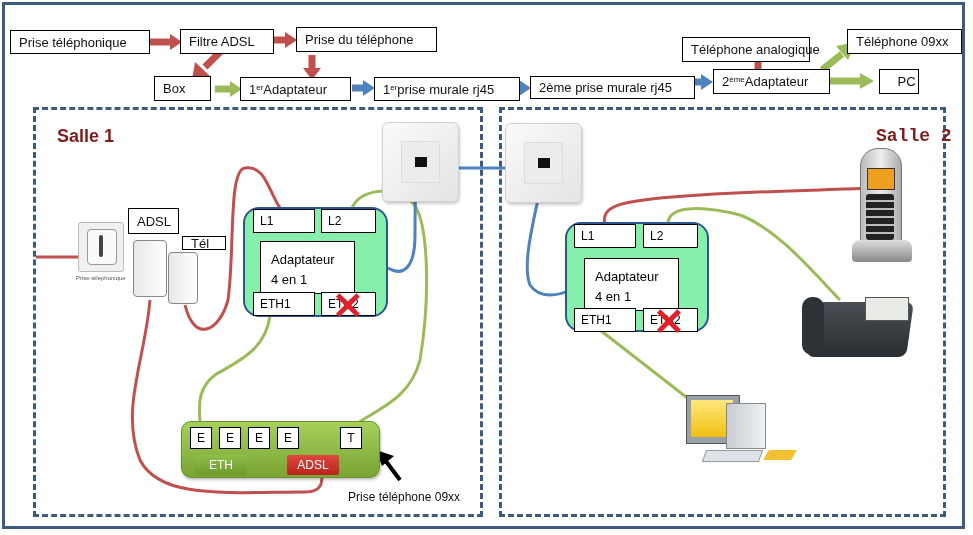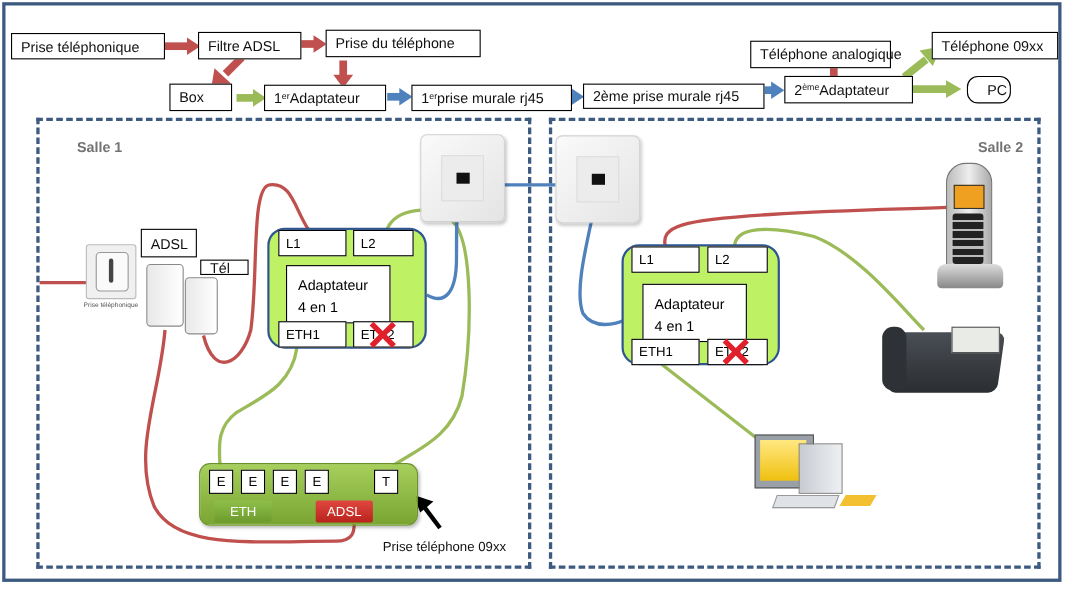--- a/index.html
+++ b/index.html
@@ -2,22 +2,22 @@
 <html><head>
 <meta charset="utf-8">
 <style>
   html,body{margin:0;padding:0;background:#fff;}
   body{width:973px;height:535px;position:relative;overflow:hidden;font-family:"Liberation Sans",sans-serif;}
   .frame{position:absolute;left:2px;top:2px;width:963px;height:527px;border:3px solid #3d5a80;box-sizing:border-box;}
   .box{position:absolute;background:#fff;border:1px solid #000;font-size:13px;color:#111;display:flex;align-items:center;padding-left:8px;box-sizing:border-box;white-space:nowrap;}
   .box sup{font-size:8px;position:relative;top:-2px;}
   svg.lines{position:absolute;left:0;top:0;}
   .room{position:absolute;border:3px dashed #3d5a80;box-sizing:border-box;}
-  .room-label{position:absolute;font-weight:bold;font-size:13px;color:#737373;margin-left:13px;}
-  .adapter{position:absolute;background:#bef264;border:2px solid #2e5590;border-radius:16px;box-sizing:border-box;}
+  .room-label{position:absolute;font-weight:bold;font-size:18px;color:#7f1d1d;}
+  .adapter{position:absolute;background:#86efac;border:2px solid #2e5590;border-radius:16px;box-sizing:border-box;}
   .port{position:absolute;background:#fff;border:1px solid #000;font-size:12px;display:flex;align-items:center;padding-left:6px;box-sizing:border-box;}
   .bigport{position:absolute;background:#fff;border:1px solid #000;font-size:13px;padding:8px 10px;box-sizing:border-box;line-height:20px;}
   .xmark{position:absolute;color:#e0202a;font-size:38px;font-weight:bold;line-height:1;}
   .wallplate{position:absolute;background:linear-gradient(135deg,#fafafa,#e4e4e4);border:1px solid #d0d0d0;border-radius:6px;box-shadow:1px 2px 3px rgba(0,0,0,.2);}
   .wallplate .inner{position:absolute;left:18px;top:18px;right:18px;bottom:18px;background:#ececec;border:1px solid #ddd;}
   .wallplate .jack{position:absolute;left:50%;top:50%;width:12px;height:10px;margin:-5px 0 0 -6px;background:#111;}
   .router{position:absolute;background:linear-gradient(#a6cf5c,#7aa532);border:1px solid #6a9228;border-radius:10px;box-shadow:1px 2px 3px rgba(0,0,0,.25);}
   .rport{position:absolute;width:22px;height:22px;background:#fff;border:1px solid #000;font-size:12px;display:flex;align-items:center;justify-content:center;box-sizing:border-box;}
   .rbtn{position:absolute;height:20px;color:#fff;font-size:12px;display:flex;align-items:center;justify-content:center;border-radius:2px;}
   .small-label{position:absolute;font-size:12px;color:#111;}
@@ -128,28 +128,28 @@
     <span>2</span>
     <sup>ème</sup>
     <span> Adaptateur</span>
   </div>
 <div class="box" style="left:682px;top:21px;width:128px;height:25px;margin-top:16px;">
     <span>Téléphone analogique</span>
   </div>
 <div class="box" style="left:847px;top:29px;width:115px;height:25px;">
     <span>Téléphone 09xx</span>
   </div>
-<div class="box" style="left:879px;top:69px;width:40px;height:25px;justify-content:center;padding-left:15px;border-radius:10px;">
+<div class="box" style="left:879px;top:69px;width:40px;height:25px;justify-content:center;padding-left:15px;">
     <span>PC</span>
   </div>
 
 <div class="room" style="left:33px;top:107px;width:450px;height:410px;"></div>
 <div class="room" style="left:499px;top:107px;width:447px;height:410px;"></div>
 <div class="room-label" style="left:57px;top:126px;">Salle 1</div>
-<div class="room-label" style="left:876px;top:126px;">Salle 2</div>
+<div class="room-label" style="left:876px;top:126px;font-family:Liberation Mono, monospace;">Salle 2</div>
 
 <div style="position:absolute;left:78px;top:222px;width:44px;height:48px;background:#f0f0f0;border:1px solid #bbb;border-radius:3px;">
   <div style="position:absolute;left:8px;top:6px;width:28px;height:34px;background:#fafafa;border:1px solid #999;border-radius:4px;"></div>
   <div style="position:absolute;left:20px;top:12px;width:4px;height:22px;background:#444;border-radius:2px;"></div>
 </div>
 <div class="tiny" style="left:76px;top:275px;width:50px;">Prise téléphonique</div>
 <div style="position:absolute;left:133px;top:240px;width:32px;height:55px;background:linear-gradient(90deg,#e8e8e8,#fff);border:1px solid #888;border-radius:4px;"></div>
 <div style="position:absolute;left:168px;top:252px;width:28px;height:50px;background:linear-gradient(90deg,#e8e8e8,#fff);border:1px solid #888;border-radius:4px;"></div>
 <div class="box" style="left:128px;top:208px;width:51px;height:26px;">
     <span>ADSL</span>

